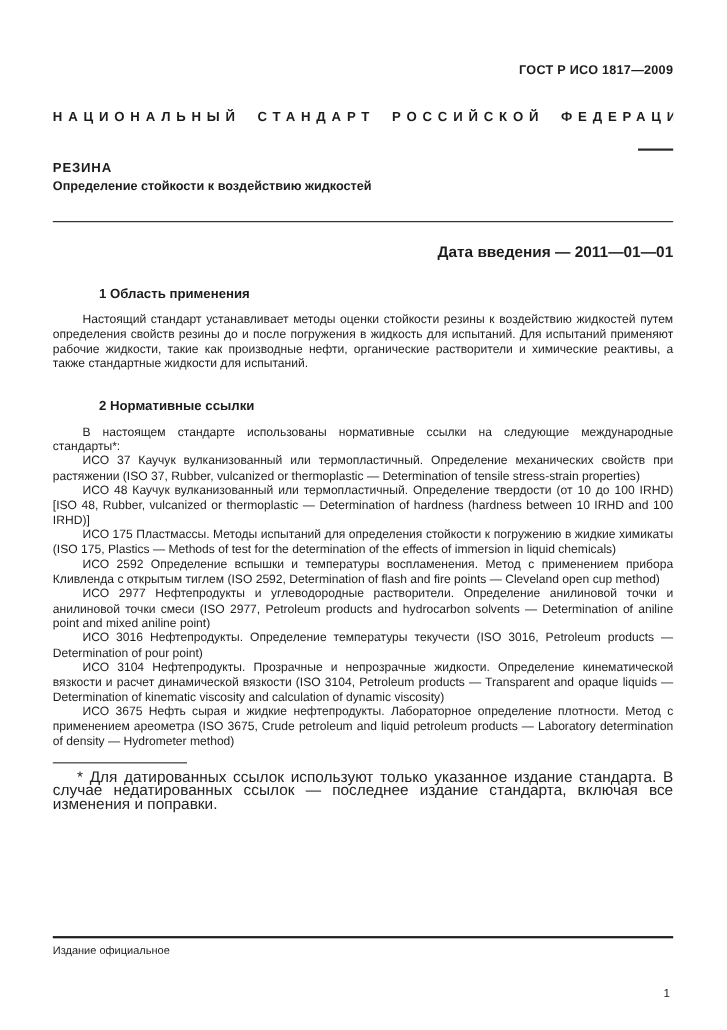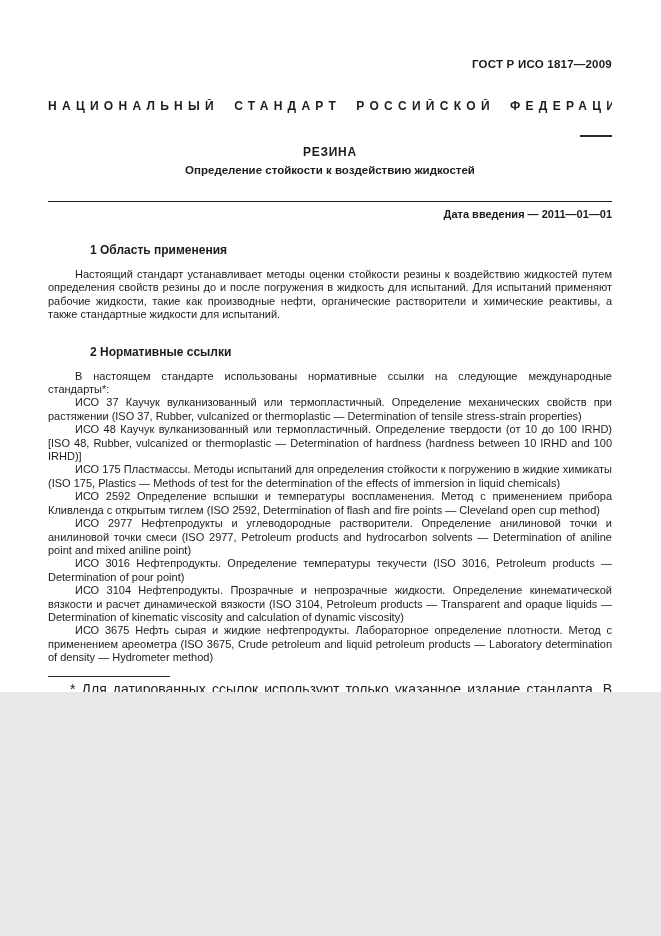--- a/index.html
+++ b/index.html
@@ -3,21 +3,21 @@
 <meta charset="utf-8">
 <style>
   html, body {
     margin: 0;
     padding: 0;
     background: #e8e8e8;
   }
   .page {
     position: relative;
     width: 661px;
-    height: 692px;
+    height: 936px;
     margin: 0 auto;
     background: #ffffff;
     box-sizing: border-box;
     padding: 58px 49px 0 48px;
     font-family: "Liberation Sans", sans-serif;
     color: #1c1c1c;
     overflow: hidden;
   }
   .doc-number {
     text-align: right;
@@ -34,21 +34,21 @@
     white-space: nowrap;
     overflow: hidden;
   }
   .header-rule {
     width: 32px;
     height: 2px;
     background: #2a2a2a;
     margin: 22px 0 0 auto;
   }
   .title-block {
-    text-align: center;
+    text-align: left;
   }
   .title-subject {
     font-weight: bold;
     font-size: 12px;
     margin-top: 8px;
     letter-spacing: 0.06em;
   }
   .title-subtitle {
     font-weight: bold;
     font-size: 11.5px;
@@ -60,22 +60,22 @@
     color: #2e2e2e;
   }
   .main-rule {
     margin: 25px 0 0 0;
     border: none;
     border-top: 1.6px solid #1c1c1c;
   }
   .effective-date {
     text-align: right;
     font-weight: bold;
-    font-size: 11px;
-    margin-top: 6px;
+    font-size: 14px;
+    margin-top: 19px;
   }
   .section-heading {
     font-size: 12px;
     font-weight: bold;
     margin: 23px 0 11px 42px;
   }
   .body-par {
     font-size: 11px;
     line-height: 13.4px;
     text-align: justify;

